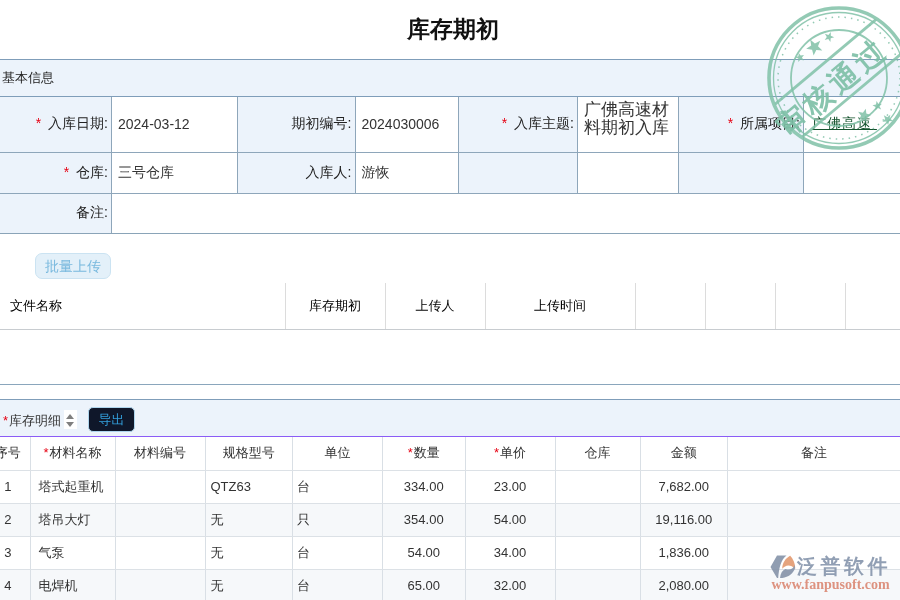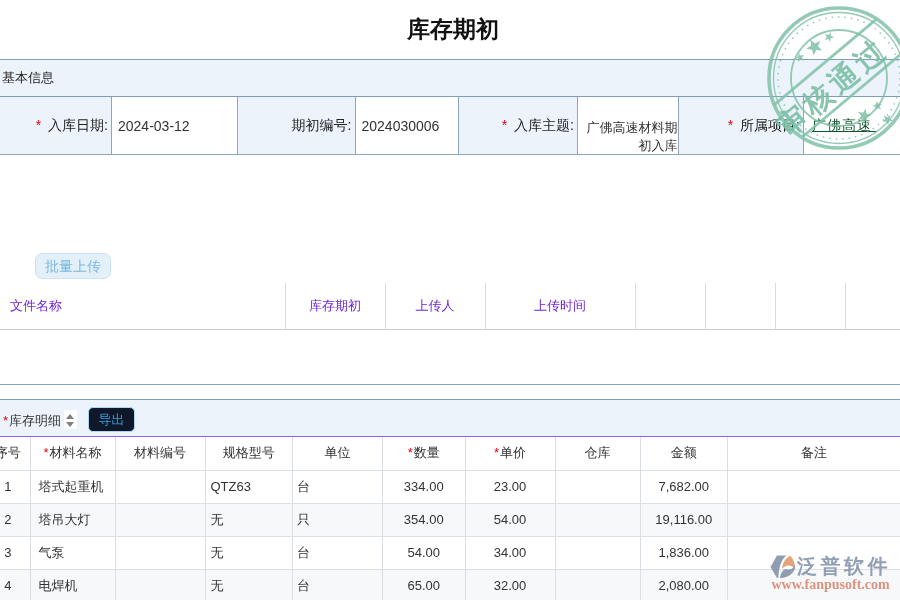--- a/index.html
+++ b/index.html
@@ -28,21 +28,21 @@
 .form .req { margin-right:7px; }
 a.lnk { color:#14532d; text-decoration:underline; letter-spacing:1px; }
 
 .band2 { top:248px; height:35px; border-bottom:none; line-height:33px; padding-left:1px; }
 .btn { display:inline-block; background:#0f172a; border:1px solid #afd6ee;
   border-radius:4px; color:#33a0dd; text-align:center; font-size:13px; }
 .btn1 { position:absolute; left:35px; top:253px; width:76px; height:26px; line-height:24px; font-size:14px;
   background:#e3f0f9; border-color:#cbe3f2; color:#79b9de; border-radius:7px; }
 .attach { position:absolute; top:283px; left:0; width:900px; background:#fff; }
 .attach td { border-right:1px solid #dcdcdc; border-bottom:1px solid #c8ccd0;
-  height:46px; font-size:13px; color:#6d28d9; text-align:center; }
+  height:46px; font-size:13px; color:#000000; text-align:center; }
 .attach td:first-child { text-align:left; padding-left:10px; }
 .attach td:last-child { border-right:none; }
 .secline { position:absolute; left:0; width:900px; height:0; border-top:1px solid #8aa6bc; }
 
 .band3 { top:399px; height:38px; border-bottom:1px solid #8b5cf6; }
 .band3 .inner { position:absolute; left:3px; top:12px; }
 .sorter { position:absolute; left:64px; top:10px; width:13px; height:19px; background:#fff; }
 .sorter .u { position:absolute; left:2px; top:4px; width:0; height:0;
   border-left:4.5px solid transparent; border-right:4.5px solid transparent; border-bottom:5.5px solid #7f7f7f; }
 .sorter .d { position:absolute; left:2px; top:11.5px; width:0; height:0;
@@ -75,23 +75,37 @@
       <col style="width:125.5px">
         <col style="width:96.5px">
     </colgroup>
     <tbody>
         <tr class="r1">
       <td class="lab no-l"><span class="req">*</span>入库日期:</td>
       <td class="val">2024-03-12</td>
       <td class="lab">期初编号:</td>
       <td class="val">2024030006</td>
       <td class="lab"><span class="req">*</span>入库主题:</td>
-      <td class="val" style="line-height:17.5px;vertical-align:top;padding-top:22px;font-size:13px;text-align:right;">广佛高速材料期初入库</td>
+      <td class="val" style="line-height:17.5px;vertical-align:top;padding-top:4px;font-size:17px;">广佛高速材料期初入库</td>
       <td class="lab"><span class="req">*</span>所属项目:</td>
       <td class="val no-r" style="padding-left:8px;"><a class="lnk">广佛高速&nbsp;</a></td>
+    </tr>
+    <tr class="r2">
+      <td class="lab no-l"><span class="req">*</span>仓库:</td>
+      <td class="val">三号仓库</td>
+      <td class="lab">入库人:</td>
+      <td class="val">游恢</td>
+      <td class="lab"></td>
+      <td class="val"></td>
+      <td class="lab"></td>
+      <td class="val no-r"></td>
+    </tr>
+    <tr class="r3">
+      <td class="lab no-l">备注:</td>
+      <td class="val no-r" colspan="7"></td>
     </tr>
   </tbody>
     </table>
 
   <div class="btn btn1">批量上传</div>
 
   <table class="attach">
     <colgroup>
       <col style="width:285px">
         <col style="width:100px">

